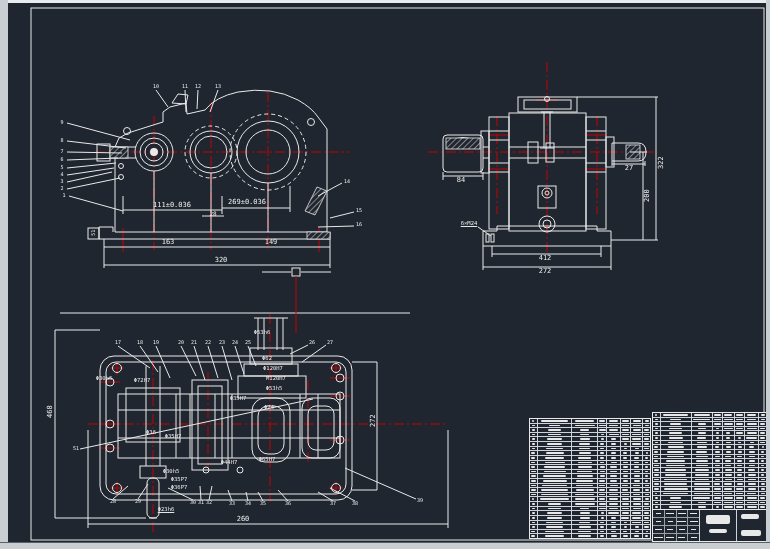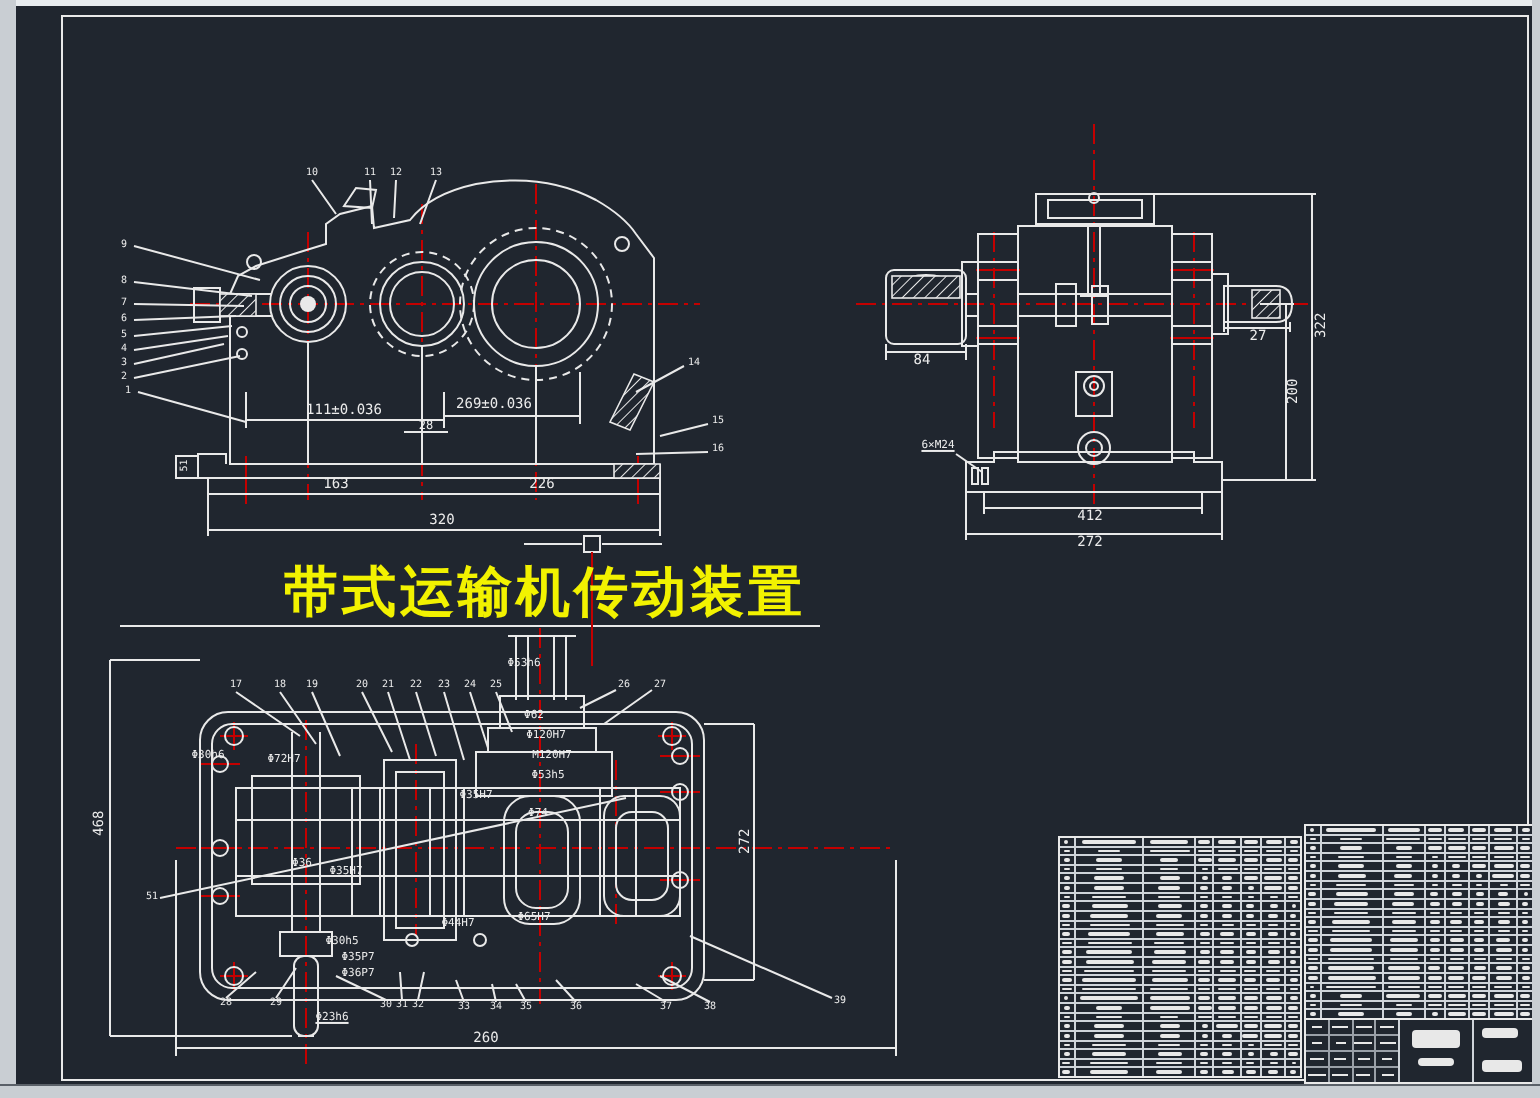--- a/index.html
+++ b/index.html
@@ -188,28 +188,27 @@
     <path class="wl" d="M352,362H377M352,490H377M377,362V490"></path>
   </g>
 
   <g>
     <path class="wl" d="M262,272H291M301,272H331"></path>
     <rect class="wl" x="292" y="268" width="8" height="8"></rect>
     <path class="rl" d="M296,276V333"></path>
   </g>
 </svg>
 
-<div id="drawing-title" style="color: rgb(242, 242, 0);">带式运输机传动装置</div>
 
 <div id="ann-layer">
       <span class="ann" style="left: 172px; top: 206px; font-size: 7px;">111±0.036</span>
       <span class="ann" style="left: 247px; top: 203px; font-size: 7px;">269±0.036</span>
       <span class="ann" style="left: 213px; top: 214px; font-size: 6px;">28</span>
       <span class="ann" style="left: 168px; top: 243px; font-size: 7px;">163</span>
-      <span class="ann" style="left: 271px; top: 243px; font-size: 7px;">226</span>
+      <span class="ann" style="left: 271px; top: 243px; font-size: 7px;">149</span>
       <span class="ann" style="left: 221px; top: 261px; font-size: 7px;">320</span>
       <span class="ann" style="left: 93px; top: 233px; font-size: 5px; transform: translate(-50%, -55%) rotate(-90deg);">51</span>
       <span class="ann" style="left: 156px; top: 87px; font-size: 5px;">10</span>
       <span class="ann" style="left: 185px; top: 87px; font-size: 5px;">11</span>
       <span class="ann" style="left: 198px; top: 87px; font-size: 5px;">12</span>
       <span class="ann" style="left: 218px; top: 87px; font-size: 5px;">13</span>
       <span class="ann" style="left: 62px; top: 123px; font-size: 5px;">9</span>
       <span class="ann" style="left: 62px; top: 141px; font-size: 5px;">8</span>
       <span class="ann" style="left: 62px; top: 152px; font-size: 5px;">7</span>
       <span class="ann" style="left: 62px; top: 160px; font-size: 5px;">6</span>

